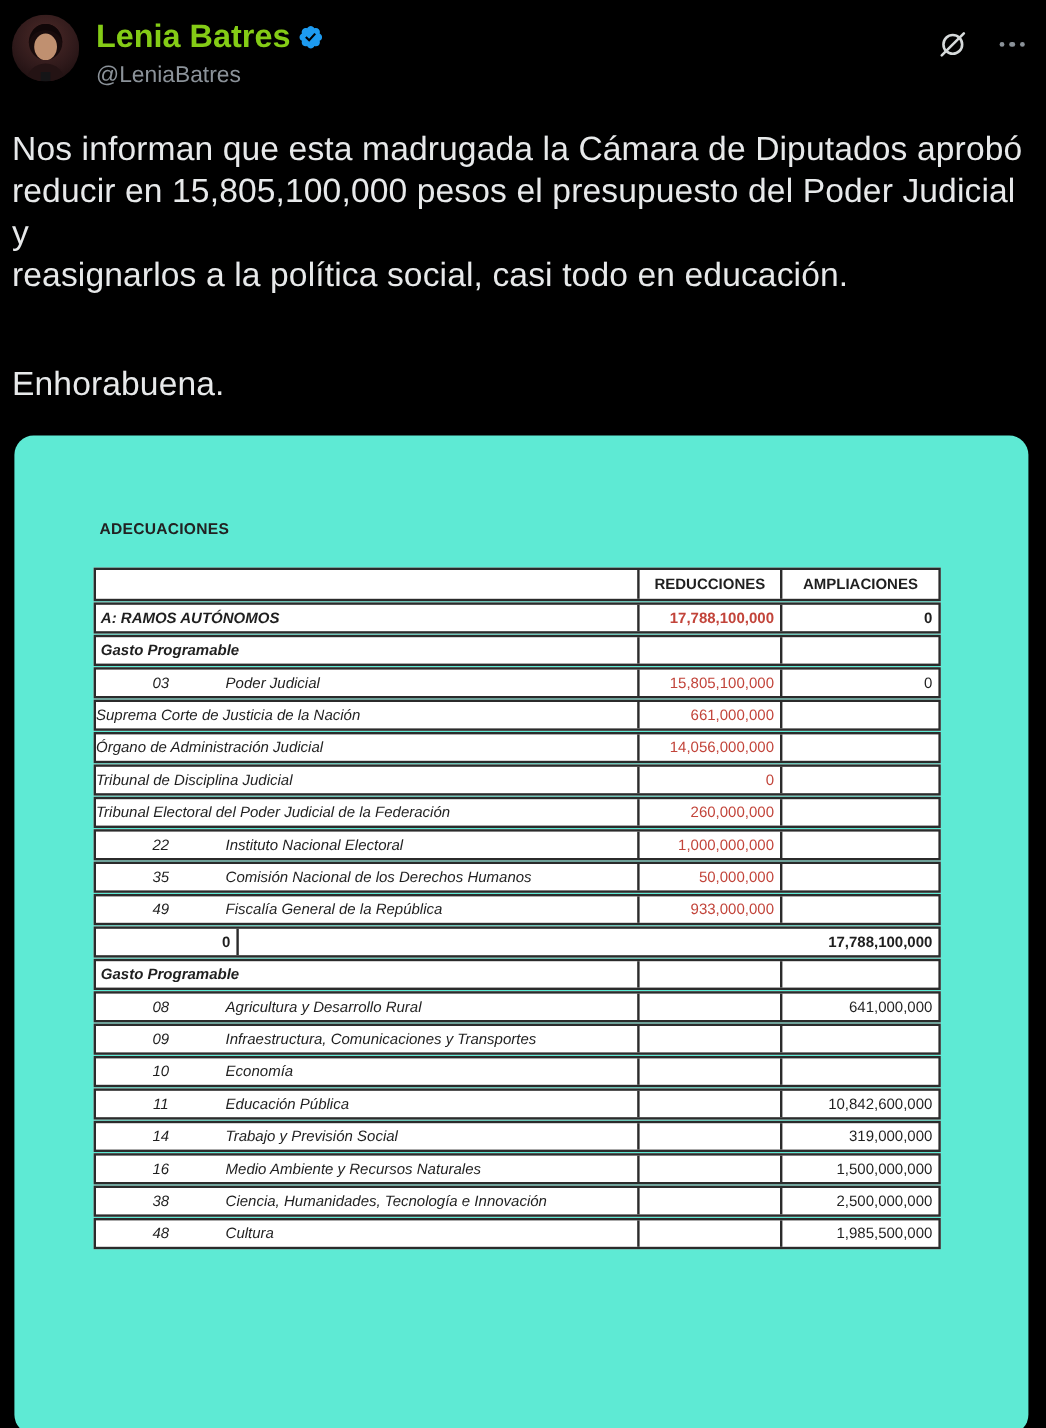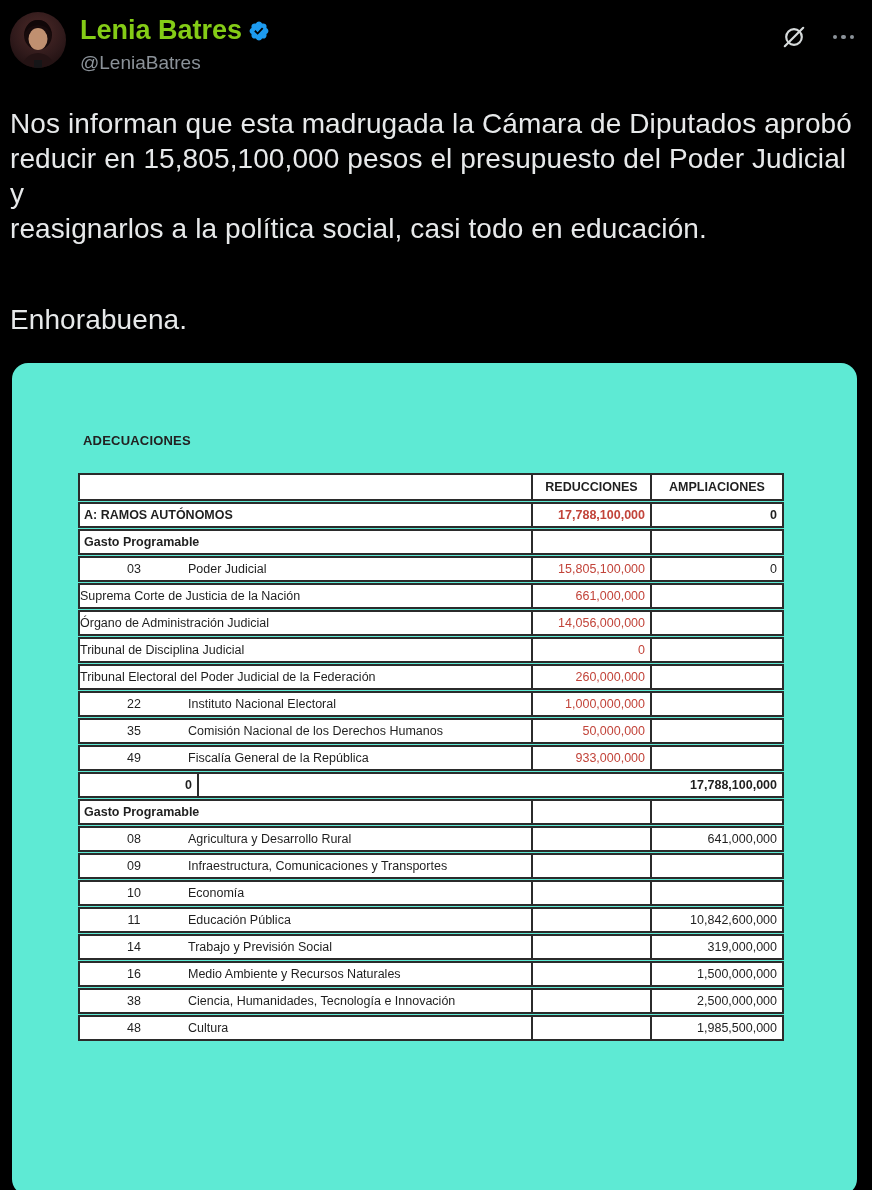--- a/index.html
+++ b/index.html
@@ -53,21 +53,21 @@
     font-size: 13px; font-weight: bold; color: #222;
     letter-spacing: 0.2px;
   }
   .adj-table { position: absolute; left: 66px; top: 110px; width: 706px; }
   .trow {
     display: flex; height: 26px; margin-top: 1px;
     border: 2px solid #2b2b2b; background: #fff;
     font-size: 12.5px; color: #1f1f1f;
   }
   .trow:first-child { margin-top: 0; height: 28px; }
-  .c1 { width: 453px; border-right: 2px solid #2b2b2b; display: flex; align-items: center; overflow: hidden; }
+  .c1 { width: 453px; border-right: 2px solid #2b2b2b; display: flex; align-items: center; overflow: hidden; font-style: italic; }
   .c2 { width: 119px; border-right: 2px solid #2b2b2b; }
   .c3 { flex: 1; }
   .num { display: flex; align-items: center; justify-content: flex-end; padding: 0 5px; white-space: nowrap; }
   .hcell { display: flex; align-items: center; justify-content: center; font-weight: bold; }
   .trow.section .c1 { font-weight: bold; padding-left: 4px; }
   .trow.section .num { font-weight: bold; }
   .code { width: 108px; text-align: center; flex: 0 0 108px; }
   .trow.sub .lbl { }
   .red-val { color: #c2443a; }
 

